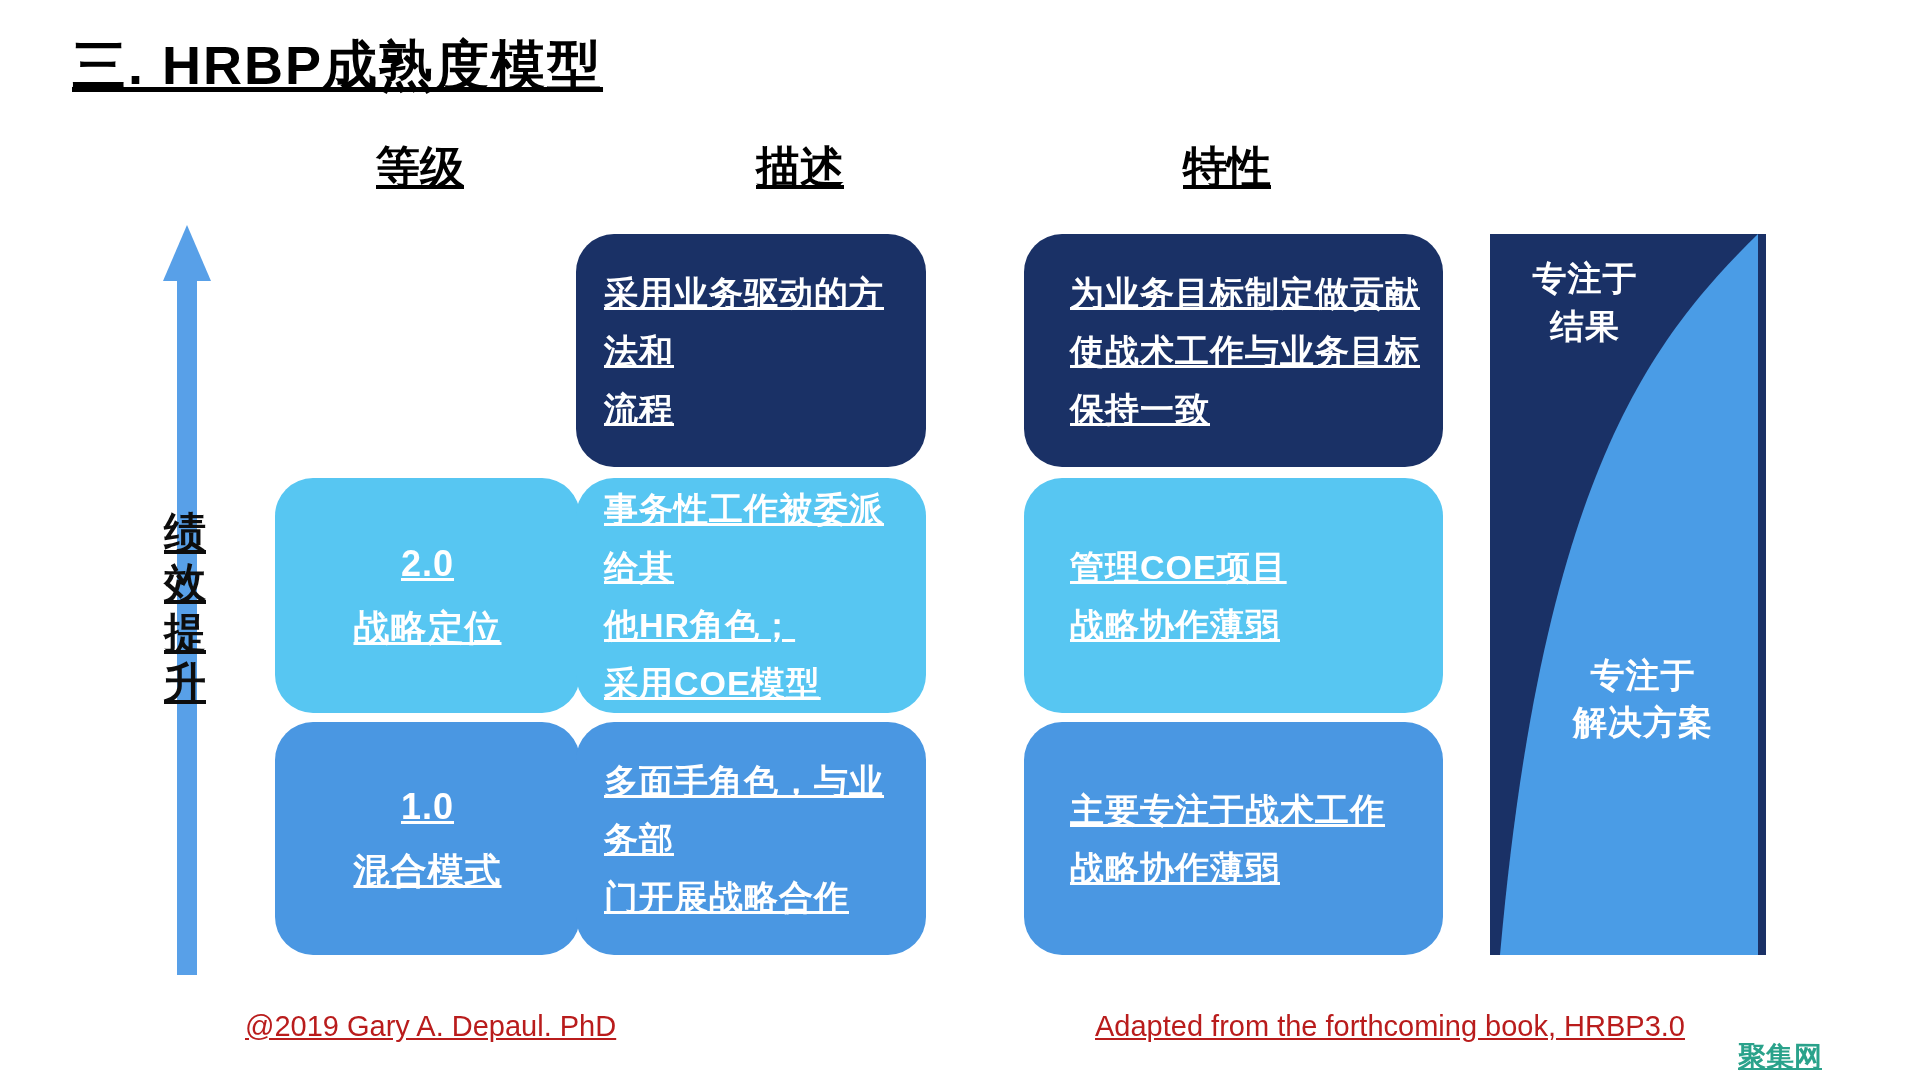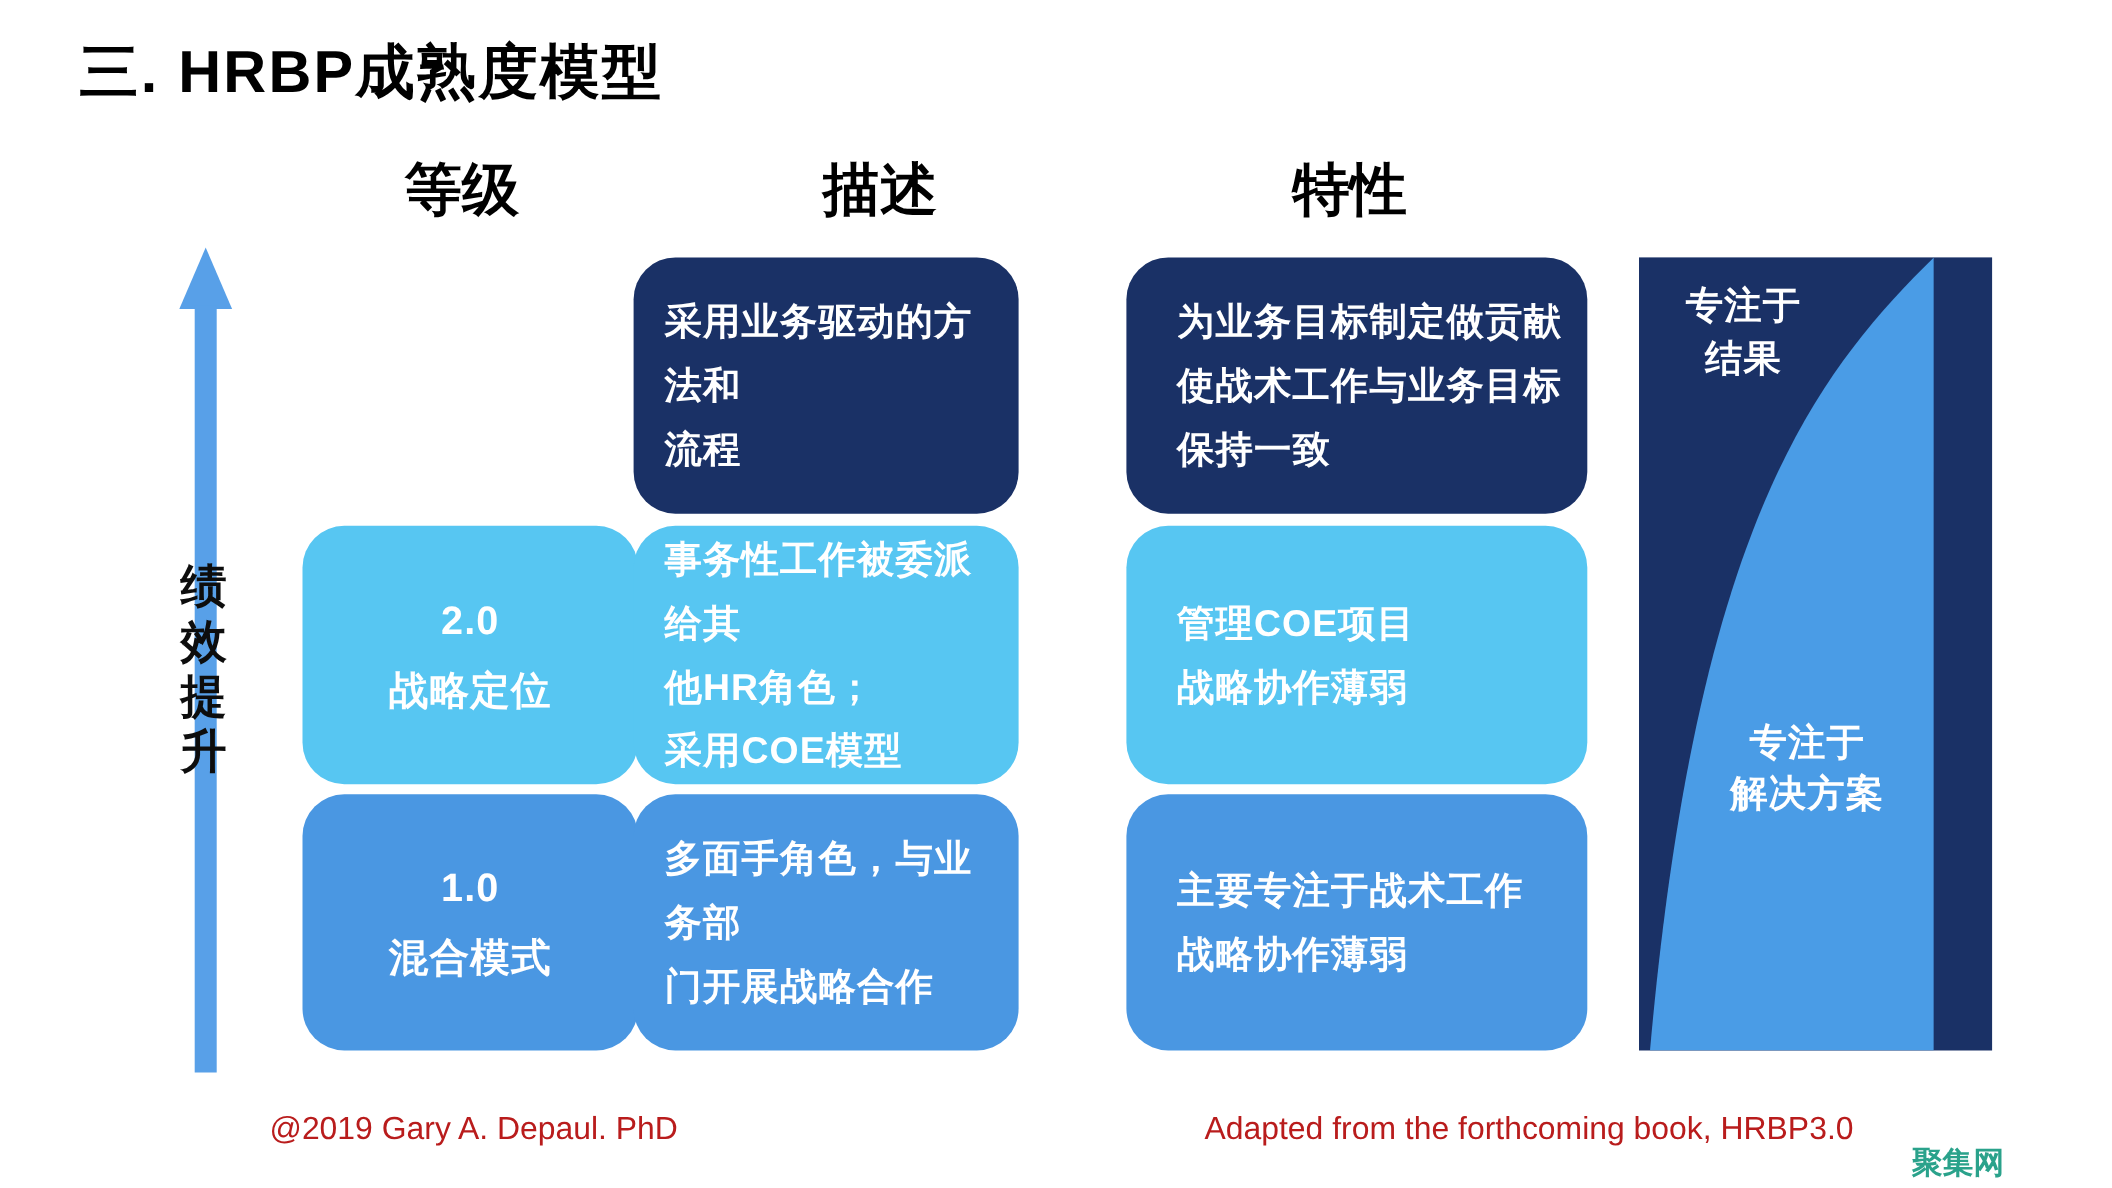--- a/index.html
+++ b/index.html
@@ -10,30 +10,30 @@
     --wm:#2aa28b;
   }
   html,body{margin:0;padding:0;background:#666;}
   .slide{
     position:relative;
     width:1920px;height:1080px;
     background:#ffffff;
     overflow:hidden;
     font-family:"Liberation Sans","DejaVu Sans",sans-serif;
   }
-  .abs{position:absolute;}
+  .abs{position:absolute;text-decoration:underline;}
   .page-title{
     left:72px;top:30px;
     font-size:54px;font-weight:bold;color:#000;
     letter-spacing:2px;
     white-space:nowrap;
   }
   .col-header{
     top:138px;
-    font-size:52px;font-weight:bold;color:#000;
+    font-size:44px;font-weight:bold;color:#000;
     text-align:center;width:260px;
     white-space:nowrap;
   }
   .hdr-level{left:290px;}
   .hdr-desc{left:670px;}
   .hdr-traits{left:1097px;}
 
   
   .arrow-head{
     left:163px;top:225px;
@@ -77,21 +77,21 @@
   }
   .col-level .cell-text{
     text-align:center;
     font-size:36px;line-height:64px;
     padding:0;
   }
 
   
   .side-panel{
     left:1490px;top:234px;
-    width:321px;height:721px;
+    width:276px;height:721px;
     background:var(--navy);
   }
   .side-panel svg{position:absolute;left:0;top:0;display:block;}
   .panel-label{
     position:absolute;
     color:#fff;font-weight:bold;
     white-space:pre-line;text-align:center;
     letter-spacing:1px;
   }
   .panel-label.top{

